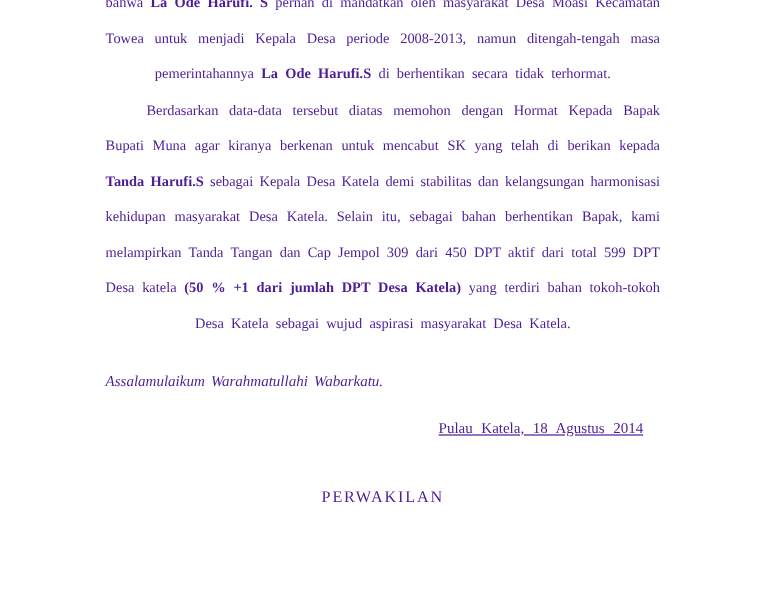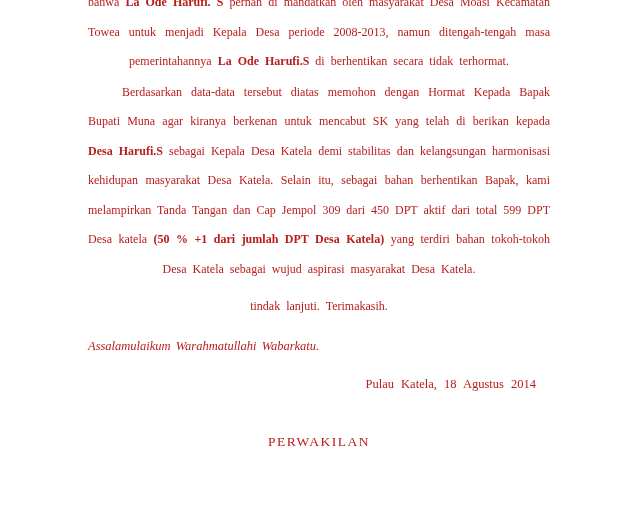--- a/index.html
+++ b/index.html
@@ -9,21 +9,21 @@
   }
   .page {
     position: relative;
     width: 638px;
     height: 510px;
     overflow: hidden;
     background: #ffffff;
     box-sizing: border-box;
     padding: 0 88px;
     font-family: "Liberation Serif", serif;
-    color: #b91c1c;
+    color: #4c1d95;
   }
   .para { margin: 0; }
   .line {
     font-size: 12px;
     line-height: 29.5px;
     white-space: normal;
   }
   .jline {
     text-align: justify;
     text-align-last: justify;
@@ -31,33 +31,34 @@
   .lline {
     text-align: center;
     word-spacing: 3px;
   }
   .indent { text-indent: 34px; }
   .b { font-weight: bold; }
   .p1 { margin-top: -12px; }
   .p2 { margin-top: 1px; }
   .p3 { margin-top: 8px; }
   .closing {
-    margin-top: 10px;
+    margin-top: 20px;
     font-style: italic;
     font-size: 12.5px;
     line-height: 29.5px;
     word-spacing: 2px;
   }
   .dateline {
     margin-top: 9px;
     text-align: right;
     padding-right: 14px;
     font-size: 12.5px;
     line-height: 29.5px;
     word-spacing: 4px;
+    text-decoration: underline;
   }
   .footer {
     margin-top: 27px;
     text-align: center;
     font-size: 13.5px;
     line-height: 29.5px;
     letter-spacing: 1.5px;
   }
 </style>
 </head>
@@ -67,29 +68,28 @@
 
   <div class="para p1">
     <div class="line jline"><span>bahwa </span><span class="b">La Ode Harufi. S</span><span> pernah di mandatkan oleh masyarakat Desa Moasi Kecamatan</span></div>
     <div class="line jline"><span>Towea untuk menjadi Kepala Desa periode 2008-2013, namun ditengah-tengah masa</span></div>
     <div class="line lline"><span>pemerintahannya </span> <span class="b">La Ode Harufi.S</span><span> di berhentikan secara tidak terhormat.</span></div>
   </div>
 
   <div class="para p2">
     <div class="line jline indent"><span>Berdasarkan data-data tersebut diatas memohon dengan Hormat Kepada Bapak</span></div>
     <div class="line jline"><span>Bupati Muna agar kiranya berkenan untuk mencabut SK yang telah di berikan kepada</span></div>
-    <div class="line jline"><span class="b">Desa Harufi.S</span><span> sebagai Kepala Desa Katela demi stabilitas dan kelangsungan harmonisasi</span></div>
+    <div class="line jline"><span class="b">Tanda Harufi.S</span><span> sebagai Kepala Desa Katela demi stabilitas dan kelangsungan harmonisasi</span></div>
     <div class="line jline"><span>kehidupan masyarakat Desa Katela. Selain itu, sebagai bahan berhentikan Bapak, kami</span></div>
     <div class="line jline"><span>melampirkan Tanda Tangan dan Cap Jempol 309 dari 450 DPT aktif dari total 599 DPT</span></div>
     <div class="line jline"><span>Desa katela </span><span class="b">(50 % +1 dari jumlah DPT Desa Katela)</span><span> yang terdiri bahan tokoh-tokoh</span></div>
     <div class="line lline"><span>Desa Katela sebagai wujud aspirasi masyarakat Desa Katela.</span></div>
   </div>
 
   <div class="para p3">
-    <div class="line lline"><span>tindak lanjuti. Terimakasih.</span></div>
   </div>
 
   <div class="line closing"><span>Assalamulaikum Warahmatullahi Wabarkatu.</span></div>
 
   <div class="line dateline"><span>Pulau Katela, 18 Agustus 2014</span></div>
 
   <div class="line footer"><span>PERWAKILAN</span></div>
 
 </div>
 

